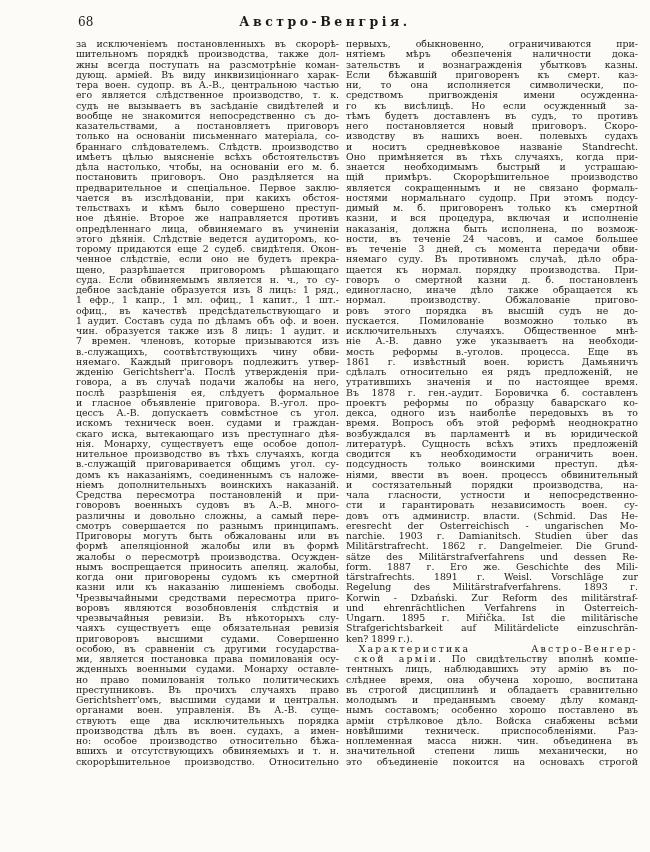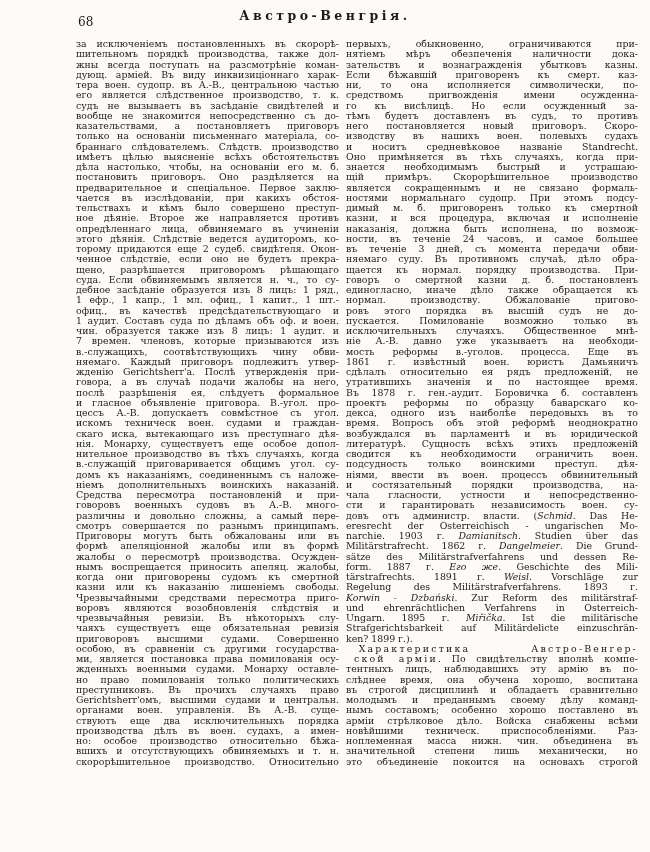--- a/index.html
+++ b/index.html
@@ -13,41 +13,41 @@
     font-family:"DejaVu Serif","Liberation Serif",serif;
     color:var(--ink);
     overflow:hidden;
   }
   .page{position:relative;width:650px;height:852px;background:var(--paper);}
   .pagenum{
     position:absolute;left:78px;top:15px;
     font-size:12px;line-height:14px;
   }
   .header{
-    position:absolute;left:0;top:9px;width:650px;
+    position:absolute;left:0;top:15px;width:650px;
     text-align:center;
     font-size:12.5px;font-weight:bold;
     letter-spacing:3.5px;word-spacing:6px;
     line-height:14px;
   }
   .col{
     position:absolute;top:39px;
     font-size:9.4px;line-height:10.25px;
     text-align:justify;
   }
   .col-left{left:76px;width:263px;}
   .col-right{left:346px;width:292px;}
   .line{
     height:10.25px;overflow:hidden;
     text-align:justify;
     text-align-last:justify;
     -moz-text-align-last:justify;
   }
   .line.nojust{text-align-last:left;-moz-text-align-last:left;}
-  .it{font-style:italic;margin-top:21px;}
+  .it{margin-top:21px;}
   .sp{letter-spacing:2.2px;margin-left:8px;}
 </style>
 </head>
 <body>
 
 <div class="page">
   <div class="pagenum">68</div>
   <div class="header">Австро-Венгрія.</div>
   <div class="col col-left">
       <div class="line">за исключеніемъ постановленныхъ въ скорорѣ-</div>

